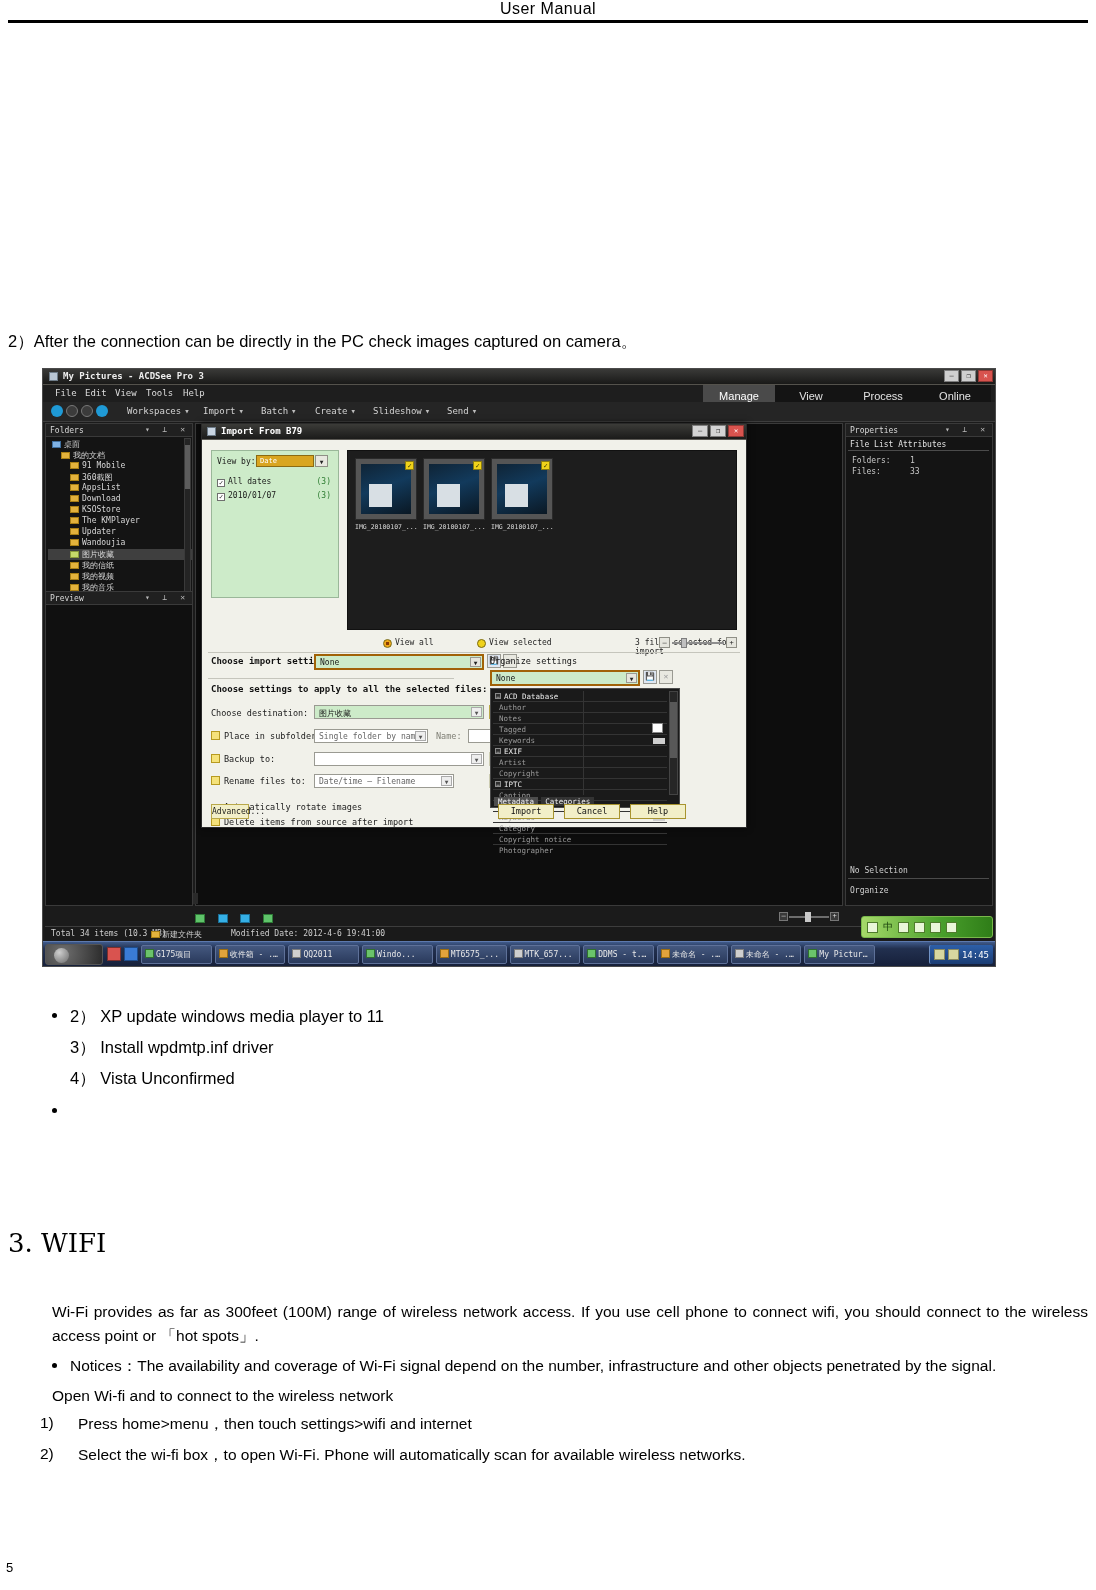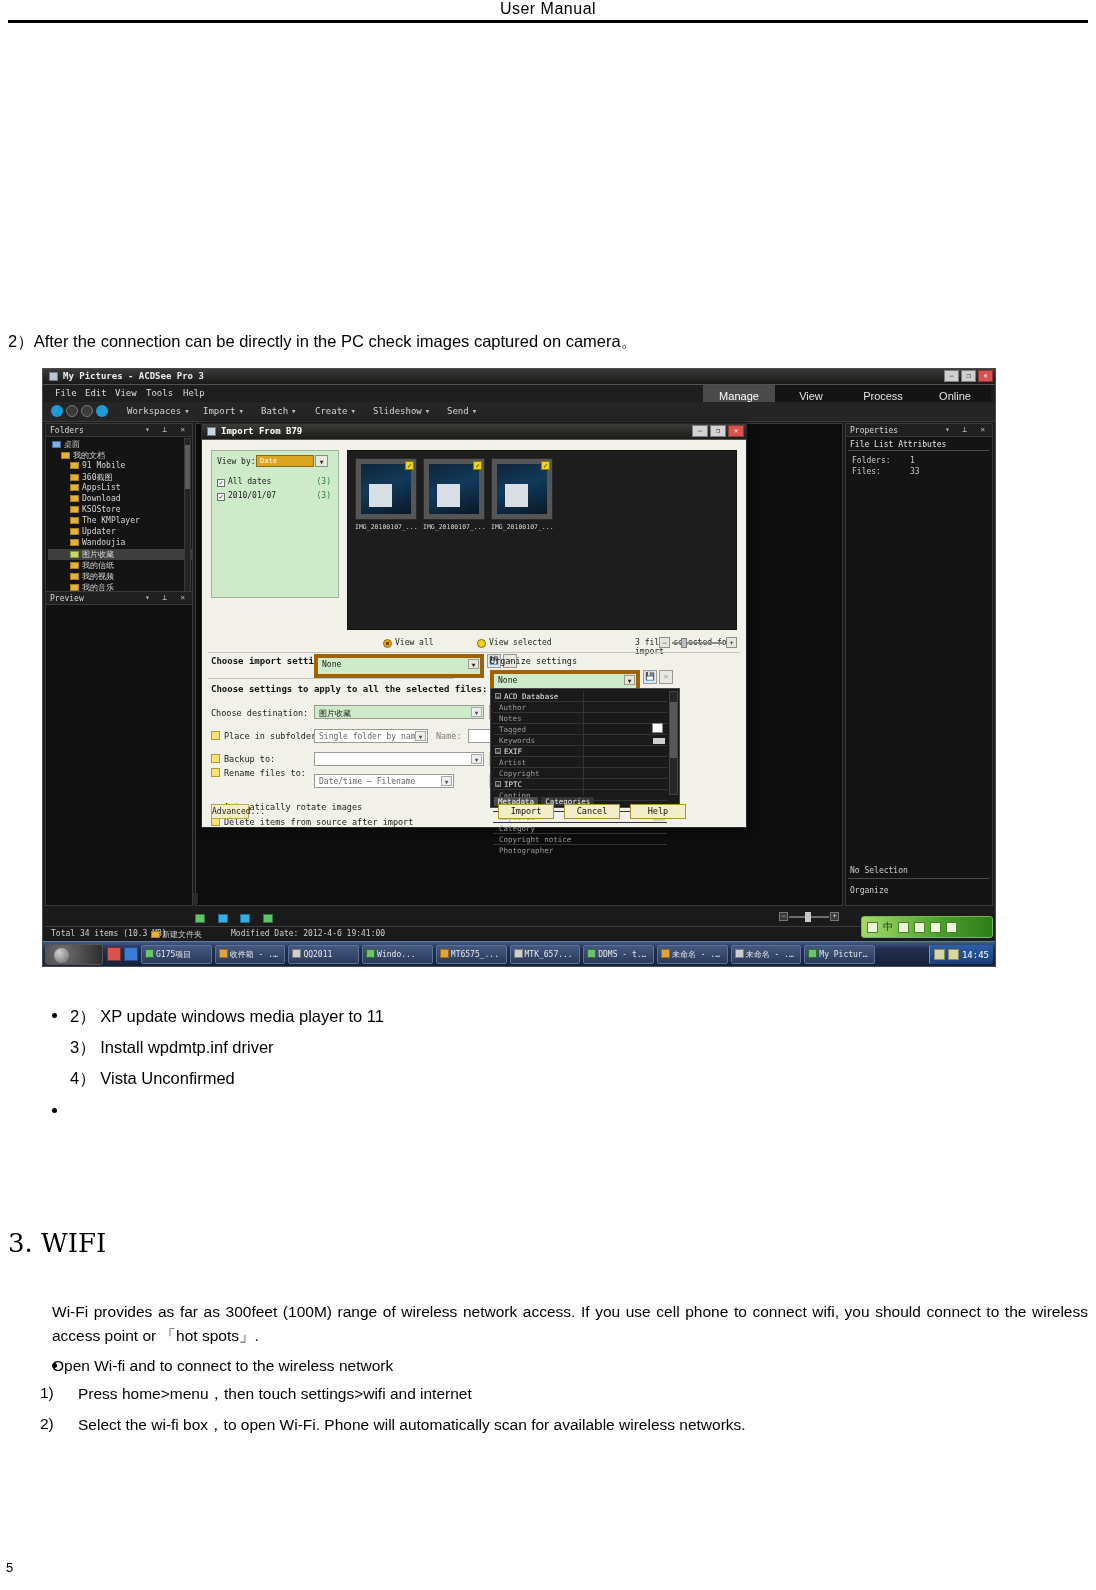--- a/index.html
+++ b/index.html
@@ -202,21 +202,21 @@
   .viewrow .zoom{position:absolute;right:0;top:1px;width:78px;height:11px;}
   .viewrow .zoom .bar{position:absolute;left:13px;right:13px;top:5px;height:2px;background:#8d8d8d;}
   .viewrow .zoom .kn{position:absolute;left:22px;top:1px;width:6px;height:10px;background:#c0c0c0;border:1px solid #7d7d7d;}
   .viewrow .zoom .mi,.viewrow .zoom .pl{position:absolute;top:0;width:11px;height:11px;background:#e6e6de;
     border:1px solid #8f8f86;font-size:7px;text-align:center;line-height:10px;color:#222;}
   .viewrow .zoom .mi{left:0;} .viewrow .zoom .pl{right:0;}
 
   .sep{position:absolute;left:6px;right:6px;height:1px;background:#c5c5bc;}
 
   .impset{position:absolute;left:9px;top:216px;font-size:9px;color:#111;font-weight:bold;}
-  .combo{position:absolute;height:24px;background:#cdebc9;border:4px solid #a16207;font-size:8px;color:#1a1a1a;padding:2px 0 0 4px;}
+  .combo{position:absolute;height:16px;background:#cdebc9;border:2px solid #a16207;font-size:8px;color:#1a1a1a;padding:2px 0 0 4px;}
   .combo .car{position:absolute;right:1px;top:1px;width:11px;height:10px;background:#e6e6de;border:1px solid #9a9a92;
     font-size:6px;text-align:center;line-height:9px;color:#222;}
   .sqbtn{position:absolute;width:14px;height:14px;background:#e8e8e0;border:1px solid #9a9a92;
     font-size:8px;text-align:center;line-height:12px;color:#333;}
   .sqbtn.save{background:#dfe7f2;color:#2b4c7e;}
 
   .orgset{position:absolute;left:288px;top:216px;font-size:8.5px;color:#111;}
   .meta{position:absolute;left:288px;top:248px;width:190px;height:120px;background:#1a1a1a;border:1px solid #4a4a4a;}
   .meta .grp{position:absolute;left:4px;font-size:7.5px;color:#eaeaea;font-family:"DejaVu Sans Mono",monospace;}
   .meta .grp .bx{display:inline-block;width:6px;height:6px;background:#2f2f2f;border:1px solid #8a8a8a;
@@ -490,21 +490,21 @@
         <div class="txtin" style="left:266px;top:289px;width:67px">
             <span class="car">▼</span>
           </div>
 
         <div class="frow" style="left:9px;top:314px"><span class="ckbox"></span><span>Backup to:</span></div>
         <div class="txtin" style="left:112px;top:312px;width:170px">
             <span class="car">▼</span>
           </div>
         <div class="btn dim" style="left:287px;top:312px;width:46px">Browse...</div>
 
-        <div class="frow" style="left:9px;top:328px"><span class="ckbox"></span><span>Rename files to:</span></div>
+        <div class="frow" style="left:9px;top:336px"><span class="ckbox"></span><span>Rename files to:</span></div>
         <div class="txtin" style="left:112px;top:334px;width:140px">
           <span>Date/time – Filename</span>
           <span class="car">▼</span>
         </div>
         <div class="btn dim" style="left:287px;top:334px;width:46px">Edit...</div>
 
         <div class="frow" style="left:9px;top:362px"><span class="ckbox on">✓</span><span>Automatically rotate images</span></div>
         <div class="frow" style="left:9px;top:377px"><span class="ckbox"></span><span>Delete items from source after import</span></div>
         <div class="btn" style="left:9px;bottom:8px;width:38px;height:15px;line-height:13px">Advanced...</div>
 
@@ -614,20 +614,21 @@
       </li>
     </ul>
   </div>
 
   <div class="h2">3. WIFI</div>
 
   <div class="wifi-body">
     <p class="wifi-p1">Wi-Fi provides as far as 300feet (100M) range of wireless network access. If you use cell phone to connect wifi, you should connect to the wireless access point or  「hot spots」.</p>
     <p class="notice-line">
       <span class="dot"></span>
+      <span>Notices：The availability and coverage of Wi-Fi signal depend on the number, infrastructure and other objects penetrated by the signal.</span>
     </p>
     <p class="open-line">Open Wi-fi and to connect to the wireless network</p>
     <ol class="steps">
       <li>
         <span class="num">1)</span>
         <span>Press home&gt;menu，then touch settings&gt;wifi and internet</span>
       </li>
       <li>
         <span class="num">2)</span>
         <span>Select the wi-fi box，to open Wi-Fi. Phone will automatically scan for available wireless networks.</span>

